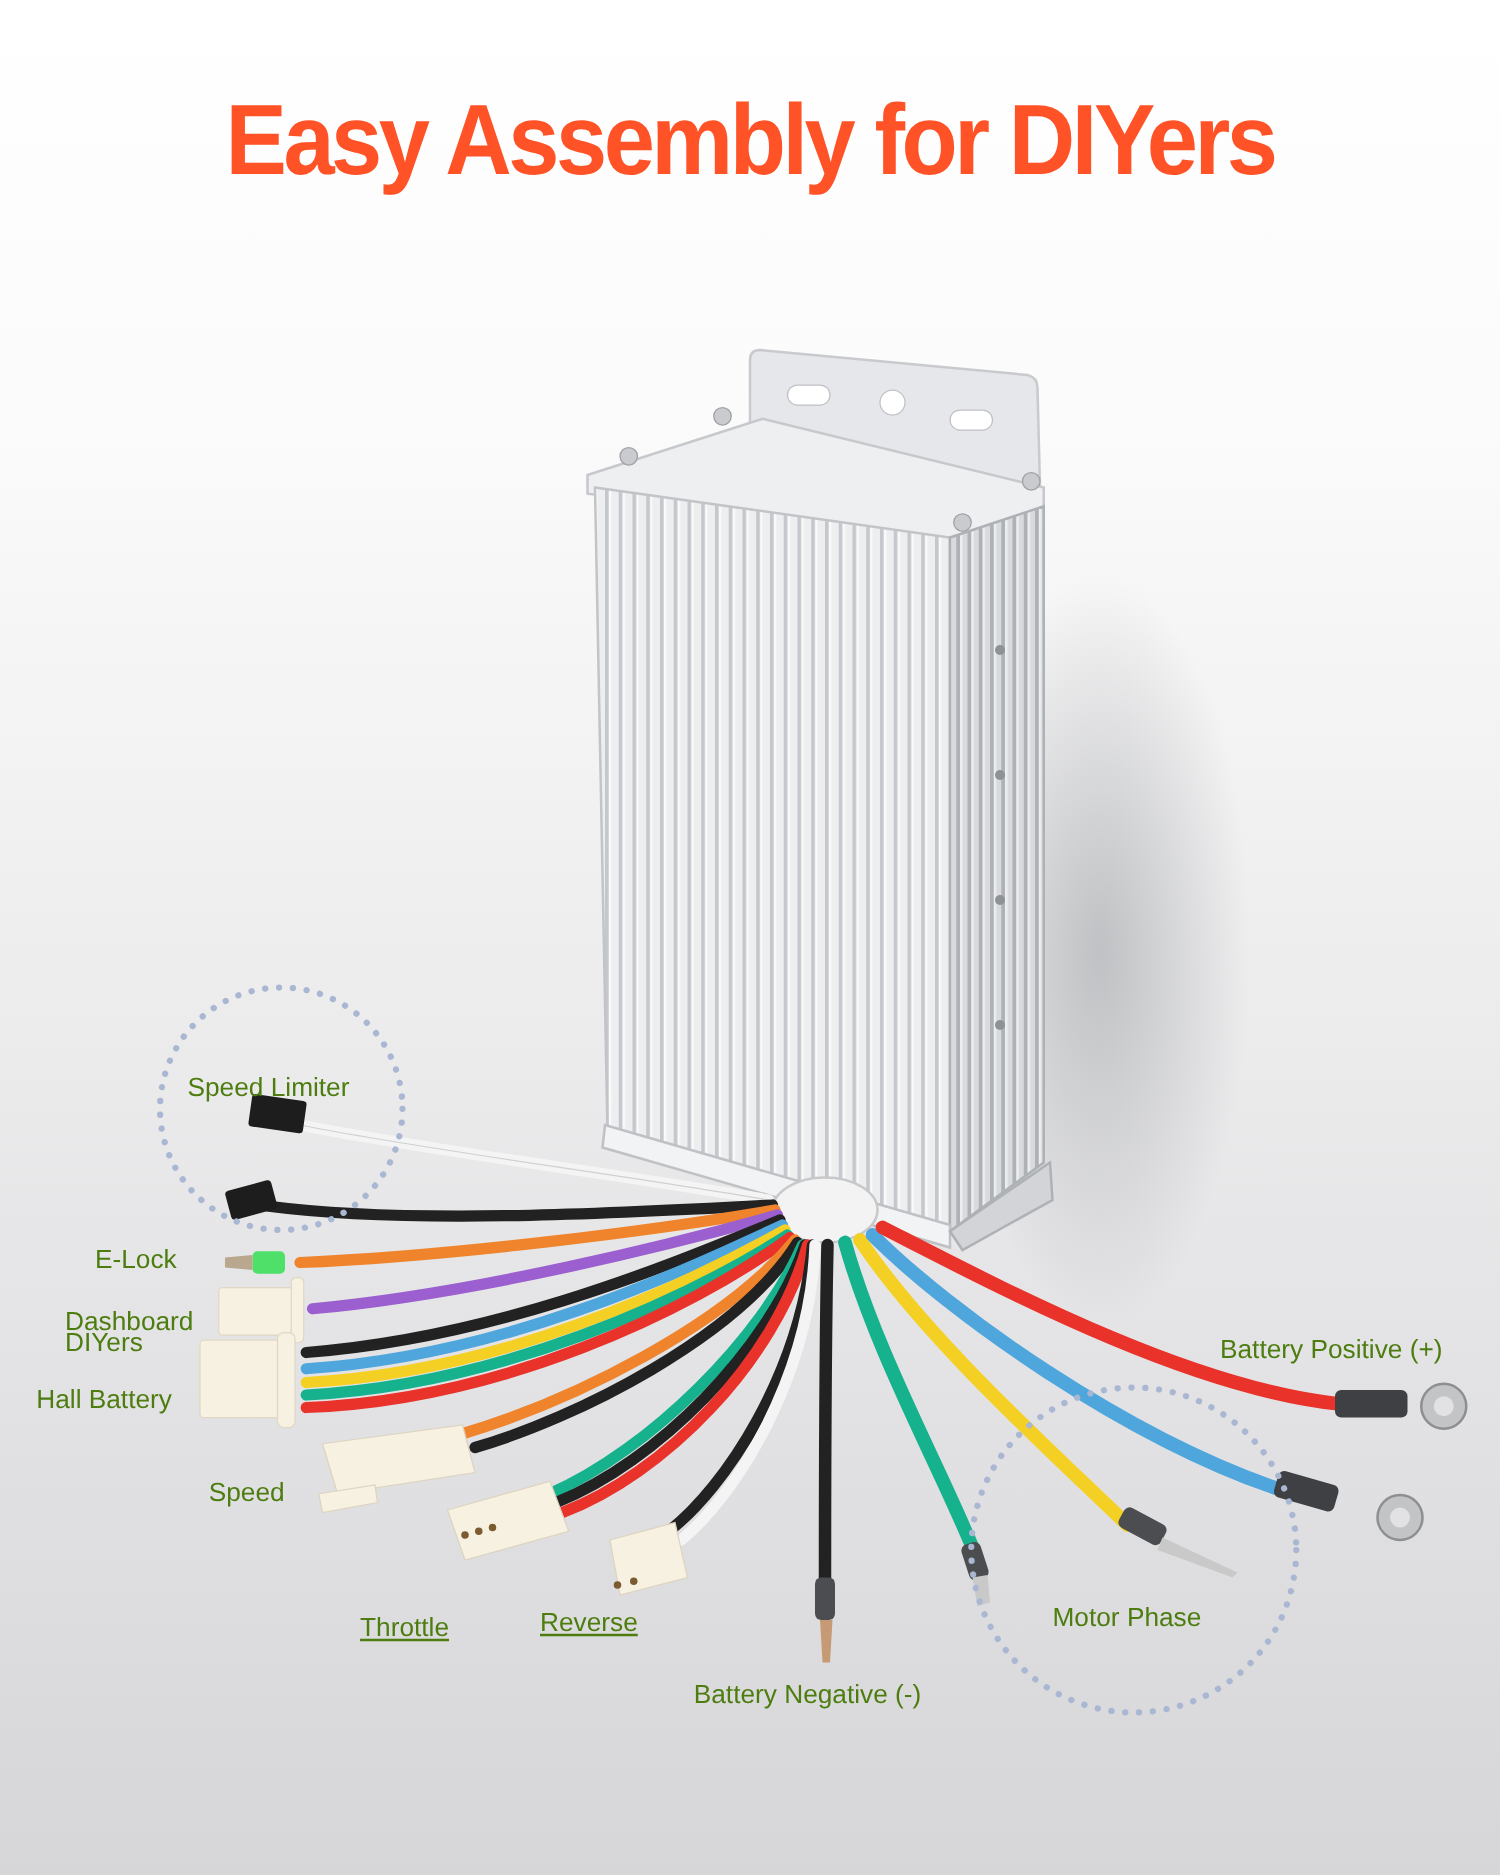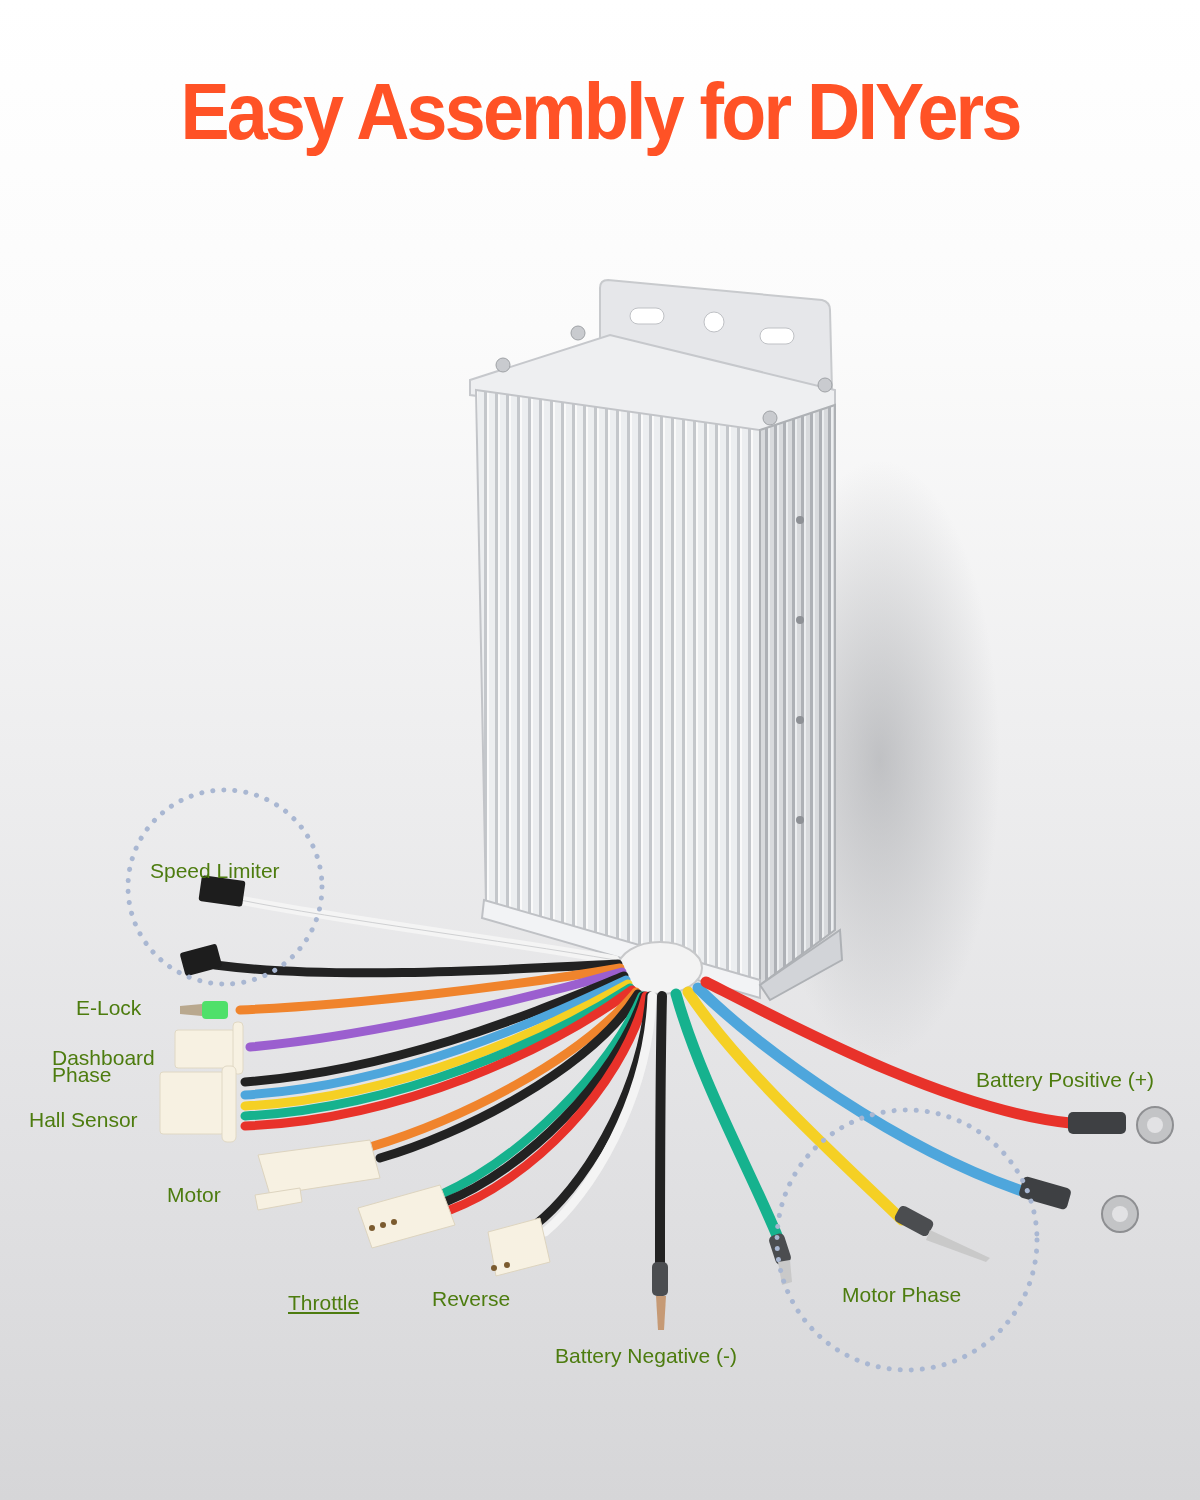--- a/index.html
+++ b/index.html
@@ -154,20 +154,20 @@
     <circle cx="1155" cy="1125" r="8" fill="#e2e2e4"></circle>
   </g>
 
   <circle cx="225" cy="887" r="97" fill="none" stroke="#a9b7d2" stroke-width="5" stroke-dasharray="0.1 11" stroke-linecap="round"></circle>
   <circle cx="907" cy="1240" r="130" fill="none" stroke="#a9b7d2" stroke-width="5" stroke-dasharray="0.1 11" stroke-linecap="round"></circle>
 </svg>
 
 <div class="label" style="left:150px; top:856px;">Speed Limiter</div>
 <div class="label" style="left:76px; top:993px;">E-Lock</div>
 <div class="label" style="left:52px; top:1031px;margin-top:12px;">Dashboard</div>
-<div class="label" style="left:52px; top:1060px;">Phase</div>
-<div class="label" style="left:29px; top:1105px;">Hall Sensor</div>
-<div class="label" style="left:167px; top:1180px;">Motor</div>
+<div class="label" style="left:52px; top:1060px;">DIYers</div>
+<div class="label" style="left:29px; top:1105px;">Hall Battery</div>
+<div class="label" style="left:167px; top:1180px;">Speed</div>
 <div class="label" style="left:288px; top:1288px;text-decoration:underline;">Throttle</div>
-<div class="label" style="left:432px; top:1284px;">Reverse</div>
+<div class="label" style="left:432px; top:1284px;text-decoration:underline;">Reverse</div>
 <div class="label" style="left:555px; top:1341px;">Battery Negative (-)</div>
 <div class="label" style="left:842px; top:1280px;">Motor Phase</div>
 <div class="label" style="left:976px; top:1065px;">Battery Positive (+)</div>
 
 </body></html>

